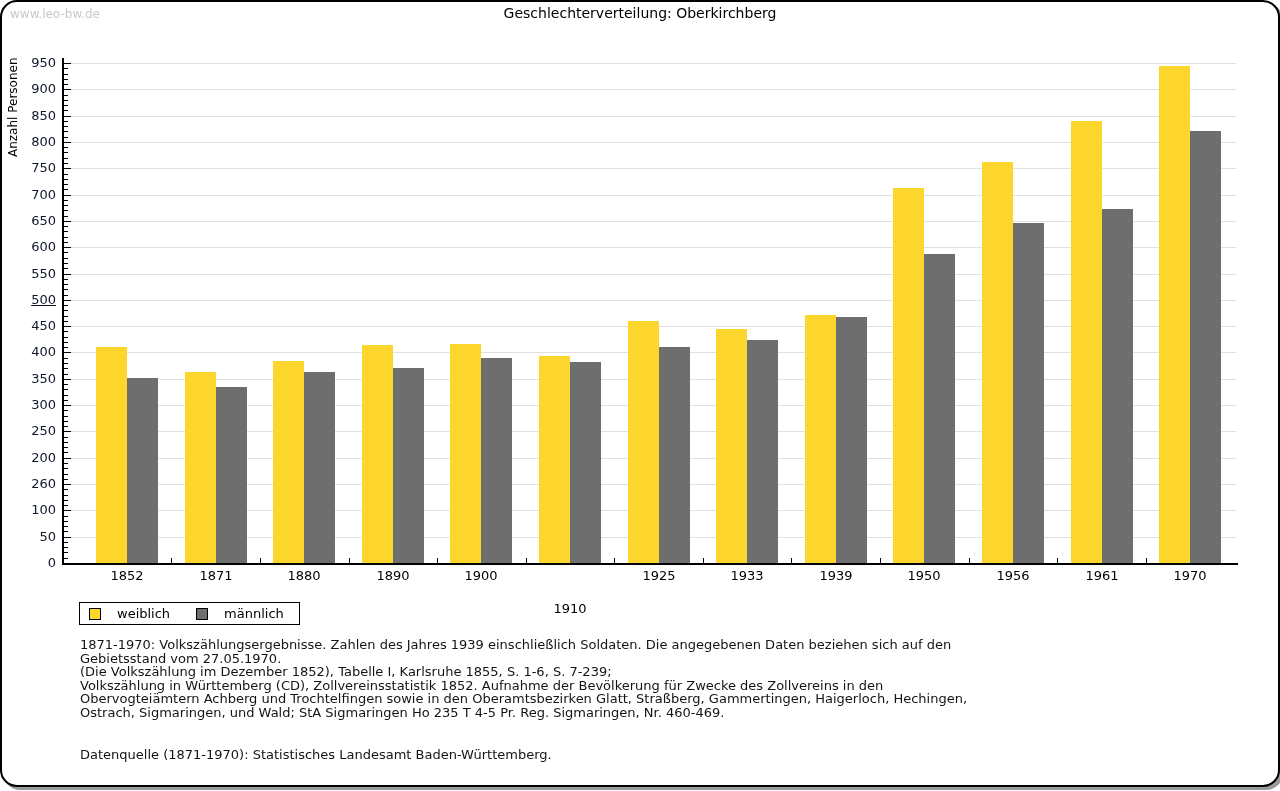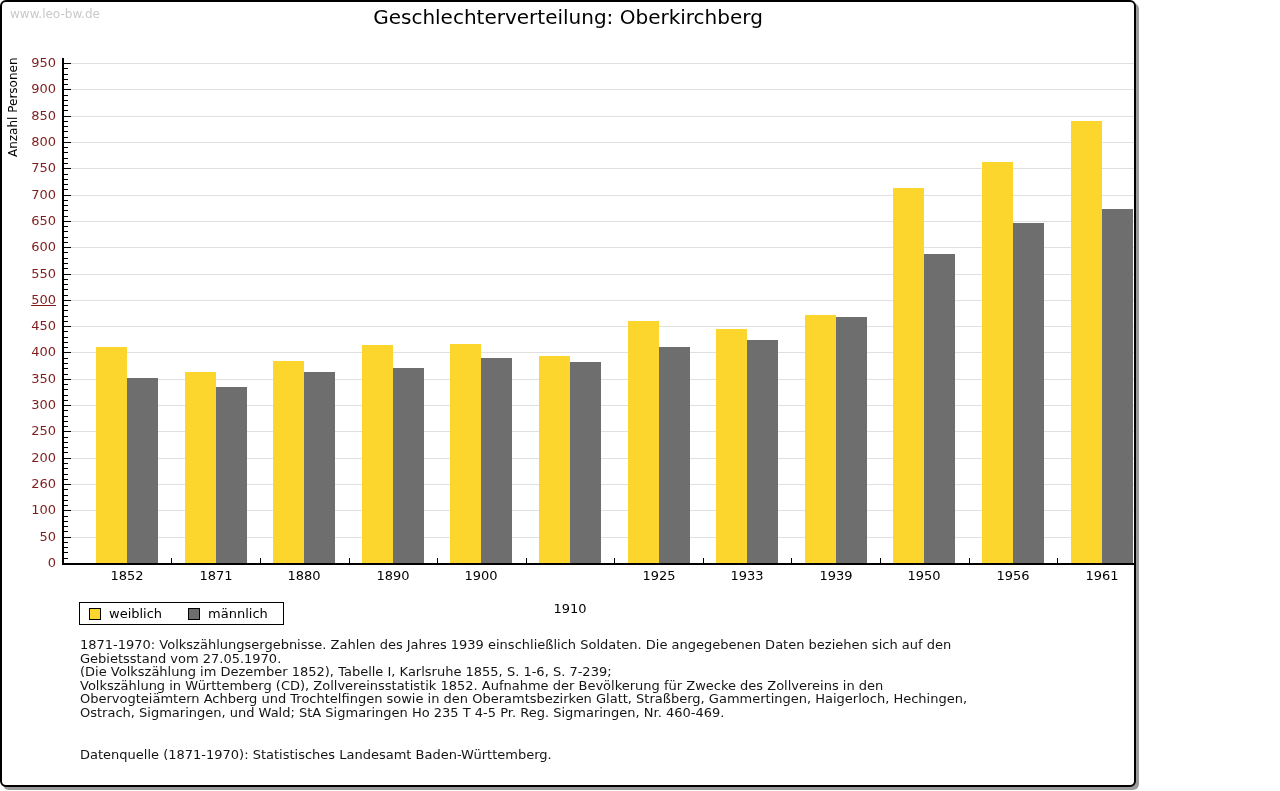--- a/index.html
+++ b/index.html
@@ -1,32 +1,32 @@
 <!DOCTYPE html>
 <html><head>
 <meta charset="utf-8">
 <style>
   html,body{margin:0;padding:0;background:#fff;}
   body{width:1280px;height:791px;position:relative;font-family:"DejaVu Sans","Liberation Sans",sans-serif;-webkit-font-smoothing:antialiased;}
-  .frame{position:absolute;left:0;top:0;width:1136px;height:787px;box-sizing:border-box;border:2px solid #000;border-radius:6px;background:#fff;box-shadow:3px 3px 0 #9b9b9b;overflow:hidden;}
+  .frame{position:absolute;left:0;top:0;width:1280px;height:787px;box-sizing:border-box;border:2px solid #000;border-radius:17px;background:#fff;box-shadow:3px 3px 0 #9b9b9b;overflow:hidden;}
   .watermark{position:absolute;left:8px;top:5px;font-size:12px;color:#c9c9c9;}
-  .chart-title{position:absolute;left:0;right:0;top:3px;text-align:center;font-size:20px;color:#000;}
+  .chart-title{position:absolute;left:0;right:0;top:3px;text-align:center;font-size:14px;color:#000;}
   .ylabel{position:absolute;left:4px;top:155px;transform:rotate(-90deg);transform-origin:top left;font-size:12px;color:#000;white-space:nowrap;}
   .gridline{position:absolute;height:1px;background:#e0e0e0;}
   .axis{position:absolute;background:#000;}
   .ytick{position:absolute;height:1px;background:#000;}
-  .yticklabel{position:absolute;width:48px;text-align:right;font-size:13px;color:#7f1d1d;line-height:14px;}
+  .yticklabel{position:absolute;width:48px;text-align:right;font-size:13px;color:#0f172a;line-height:14px;}
   .bar{position:absolute;}
   .xtick{position:absolute;width:1px;height:5px;background:#000;}
   .xticklabel{position:absolute;width:90px;text-align:center;font-size:13px;color:#000;}
   .legend{position:absolute;left:77px;top:600px;display:inline-flex;align-items:center;height:21px;border:1px solid #000;background:#fff;padding:0 15px 0 9px;}
   .legend-item{display:inline-flex;align-items:center;}
   .legend-item + .legend-item{margin-left:26px;justify-content:space-between;}
   .legend-swatch{width:12px;height:12px;box-sizing:border-box;border:1px solid #000;display:inline-block;}
-  .legend-label{margin-left:8px;font-size:13px;color:#000;}
+  .legend-label{margin-left:16px;font-size:13px;color:#000;}
   .footnotes{position:absolute;left:78px;top:636px;width:1130px;font-size:13px;line-height:13.5px;color:#141414;}
   .footnote-line{white-space:nowrap;}
   .datasource{position:absolute;left:78px;top:745px;font-size:13px;color:#141414;white-space:nowrap;}
 </style>
 </head>
 <body>
 
 <div class="frame">
   <span class="watermark">www.leo-bw.de</span>
   <div class="chart-title">Geschlechterverteilung: Oberkirchberg</div>

